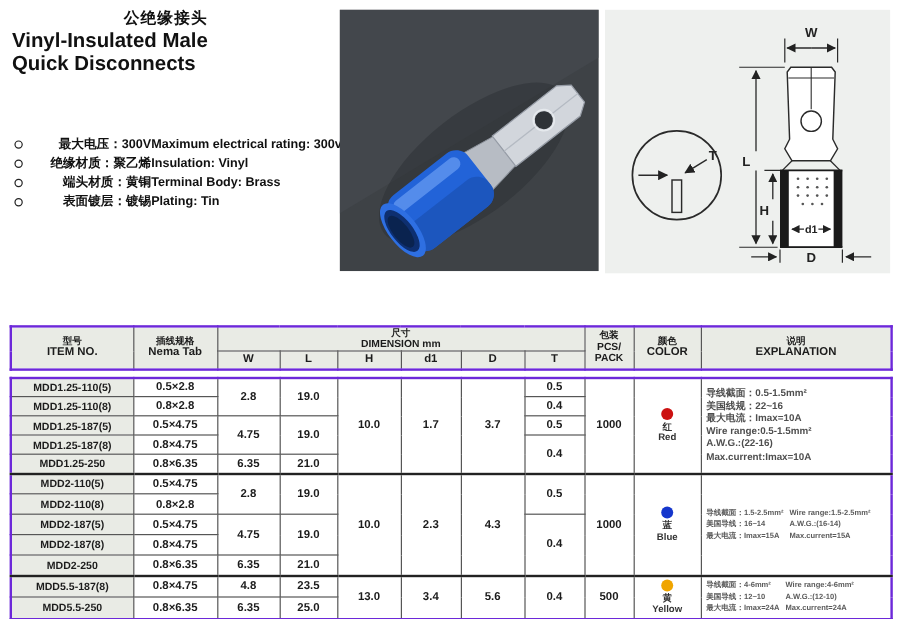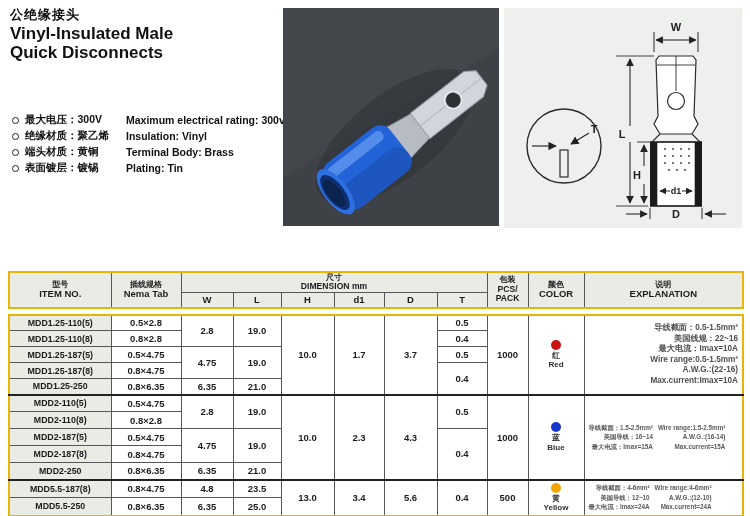--- a/index.html
+++ b/index.html
@@ -1,56 +1,56 @@
 <!DOCTYPE html>
 <html><head>
 <meta charset="utf-8">
 <style>
   html,body{margin:0;padding:0;background:#fff;}
   .sheet{position:relative;width:750px;height:516px;background:#ffffff;overflow:hidden;
          font-family:"Liberation Sans",sans-serif;color:#111;}
 
   
   .titleblock{position:absolute;left:10px;top:6px;}
-  .title-zh{font-size:13px;font-weight:bold;letter-spacing:1px;}
+  .title-zh{font-size:13px;font-weight:bold;letter-spacing:1px;text-align:right;}
   .title-en{font-size:17px;font-weight:bold;line-height:19px;}
 
   .specs{position:absolute;left:12px;top:112px;}
-  .spec-row{display:flex;align-items:center;height:16px;}
+  .spec-row{display:flex;align-items:center;height:16px;text-align:right;}
   .bullet{width:5px;height:5px;border:1.4px solid #222;border-radius:50%;
           margin-right:6px;flex:0 0 auto;}
   .spec-zh{font-size:10.5px;font-weight:600;width:101px;flex:0 0 auto;}
   .spec-en{font-size:10.5px;font-weight:600;}
 
   .certs{position:absolute;left:10px;top:207px;display:flex;align-items:center;gap:9px;}
   .ce-mark{font-size:28px;font-weight:bold;letter-spacing:3px;}
   .rohs-label{font-size:21px;font-weight:bold;}
 
   
   .photo{position:absolute;left:283px;top:8px;width:216px;height:218px;}
   .diagram{position:absolute;left:504px;top:8px;width:238px;height:220px;}
   .diagram text{font-family:"Liberation Sans",sans-serif;font-weight:bold;fill:#222;}
 
   
   .tablewrap{position:absolute;left:8px;top:271px;width:736px;}
-  table{border-collapse:collapse;table-layout:fixed;width:734px;border:2px solid #eab308;}
+  table{border-collapse:collapse;table-layout:fixed;width:734px;border:2px solid #6d28d9;}
   td{border:1px solid #565656;text-align:center;vertical-align:middle;padding:0;
      font-size:9.5px;font-weight:bold;color:#1c1c1c;overflow:hidden;}
   .thead{margin-bottom:5px;}
   .thead td{background:#e9ebe5;}
   .hline{display:block;line-height:1.15;}
   .zh-small{font-size:8px;font-weight:600;}
   .en-head{font-size:9.5px;font-weight:bold;}
   .h1{height:18px;} .h2{height:15px;}
   .r16{height:16px;} .r17{height:17px;} .r18{height:18px;}
   .c-item{background:#e9ebe5;font-size:8.8px;}
   .gsep td{border-top:2px solid #222;}
   .c-color .dot{display:block;width:10px;height:10px;border-radius:50%;margin:0 auto 1px auto;}
   .c-color .cl{display:block;font-size:8px;font-weight:600;line-height:1.15;color:#333;}
-  .c-expl{text-align:right;padding:2px 4px;}
+  .c-expl{text-align:left;padding:2px 4px;}
   .expl-big div{font-size:8.2px;font-weight:600;color:#4e4e4e;line-height:1.28;white-space:nowrap;}
   .expl2{display:flex;gap:5px;}
   .expl2 div{font-size:6.3px;font-weight:600;color:#5a5a5a;line-height:1.5;white-space:nowrap;}
 </style>
 </head>
 <body>
 
 <div class="sheet">
 
   <div class="titleblock">

